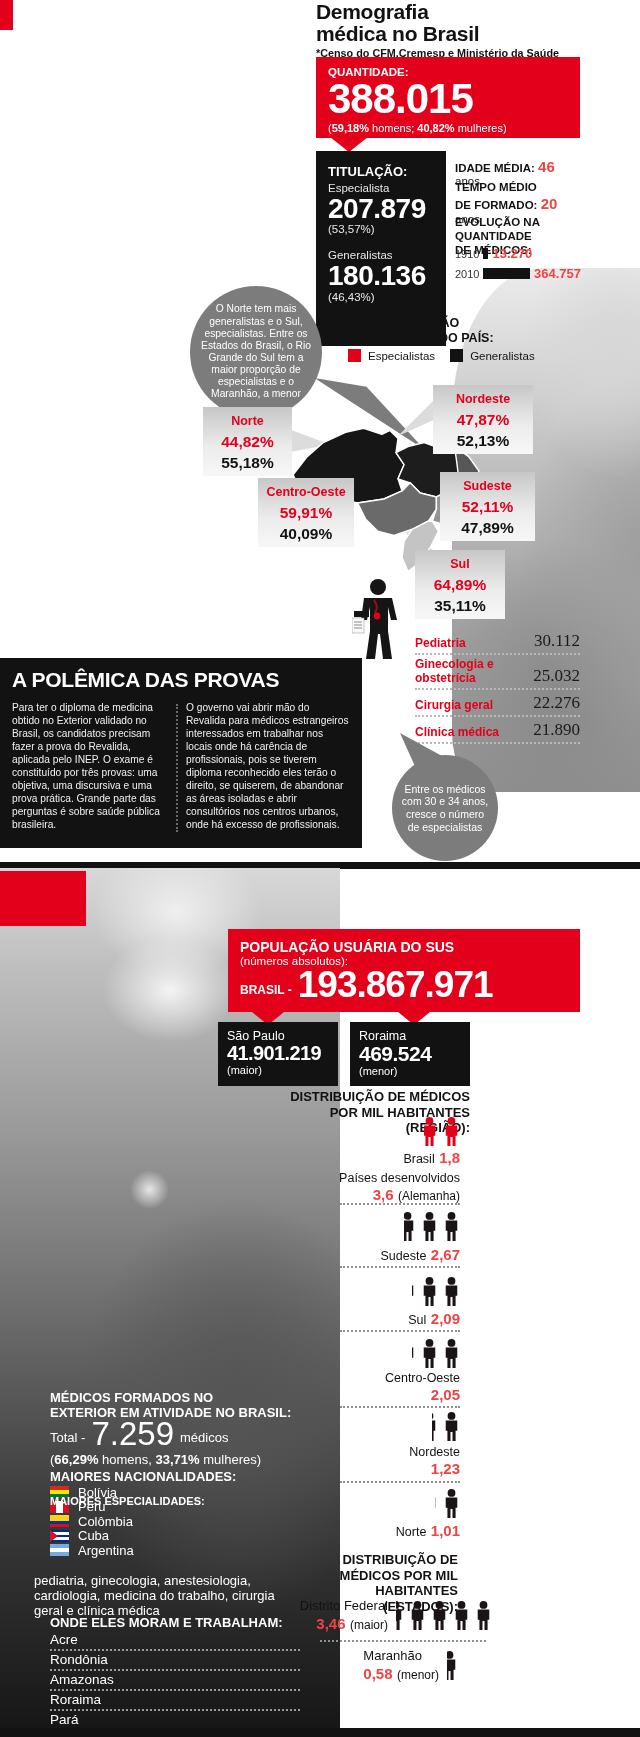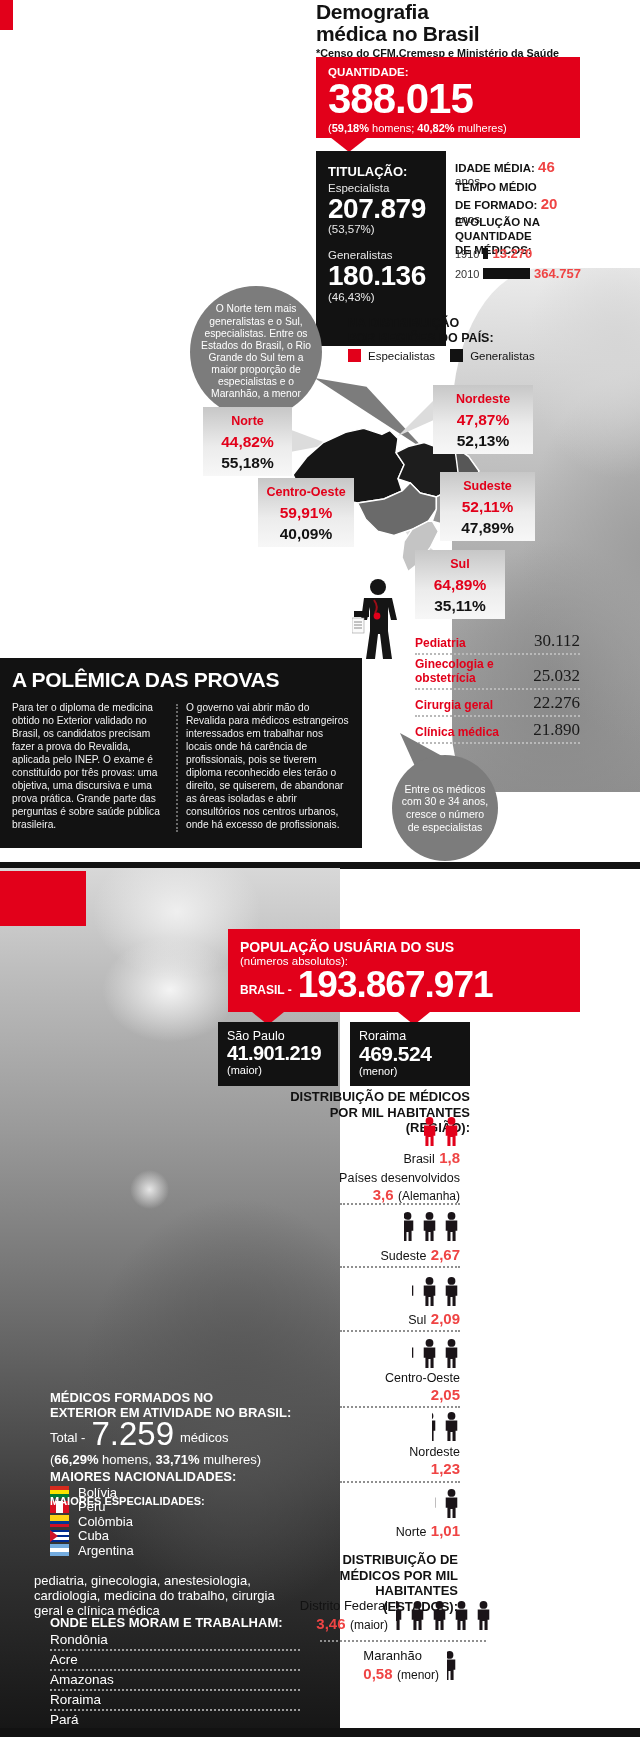--- a/index.html
+++ b/index.html
@@ -447,20 +447,20 @@
     <span class="flag f-ar"></span>
     <span>Argentina</span>
   </div>
 </div>
 
 <div class="abs b w" style="left:50px;top:1495px;font-size:11px">MAIORES ESPECIALIDADES:</div>
 <div class="abs w" style="left:34px;top:1574px;width:242px;font-size:13px;line-height:1.15">pediatria, ginecologia, anestesiologia, cardiologia, medicina do trabalho, cirurgia geral e clínica médica</div>
 
 <div class="abs b w" style="left:50px;top:1615px;font-size:13px">ONDE ELES MORAM E TRABALHAM:</div>
 <div class="abs" style="left:50px;top:1631px;width:250px">
+  <div class="erow">Acre</div>
   <div class="erow">Rondônia</div>
-  <div class="erow">Acre</div>
   <div class="erow">Amazonas</div>
   <div class="erow">Roraima</div>
   <div class="erow" style="border-bottom:none">Pará</div>
 </div>
 
 <div class="abs" style="left:0;top:1728px;width:640px;height:9px;background:#121212"></div>
 
 </body></html>

